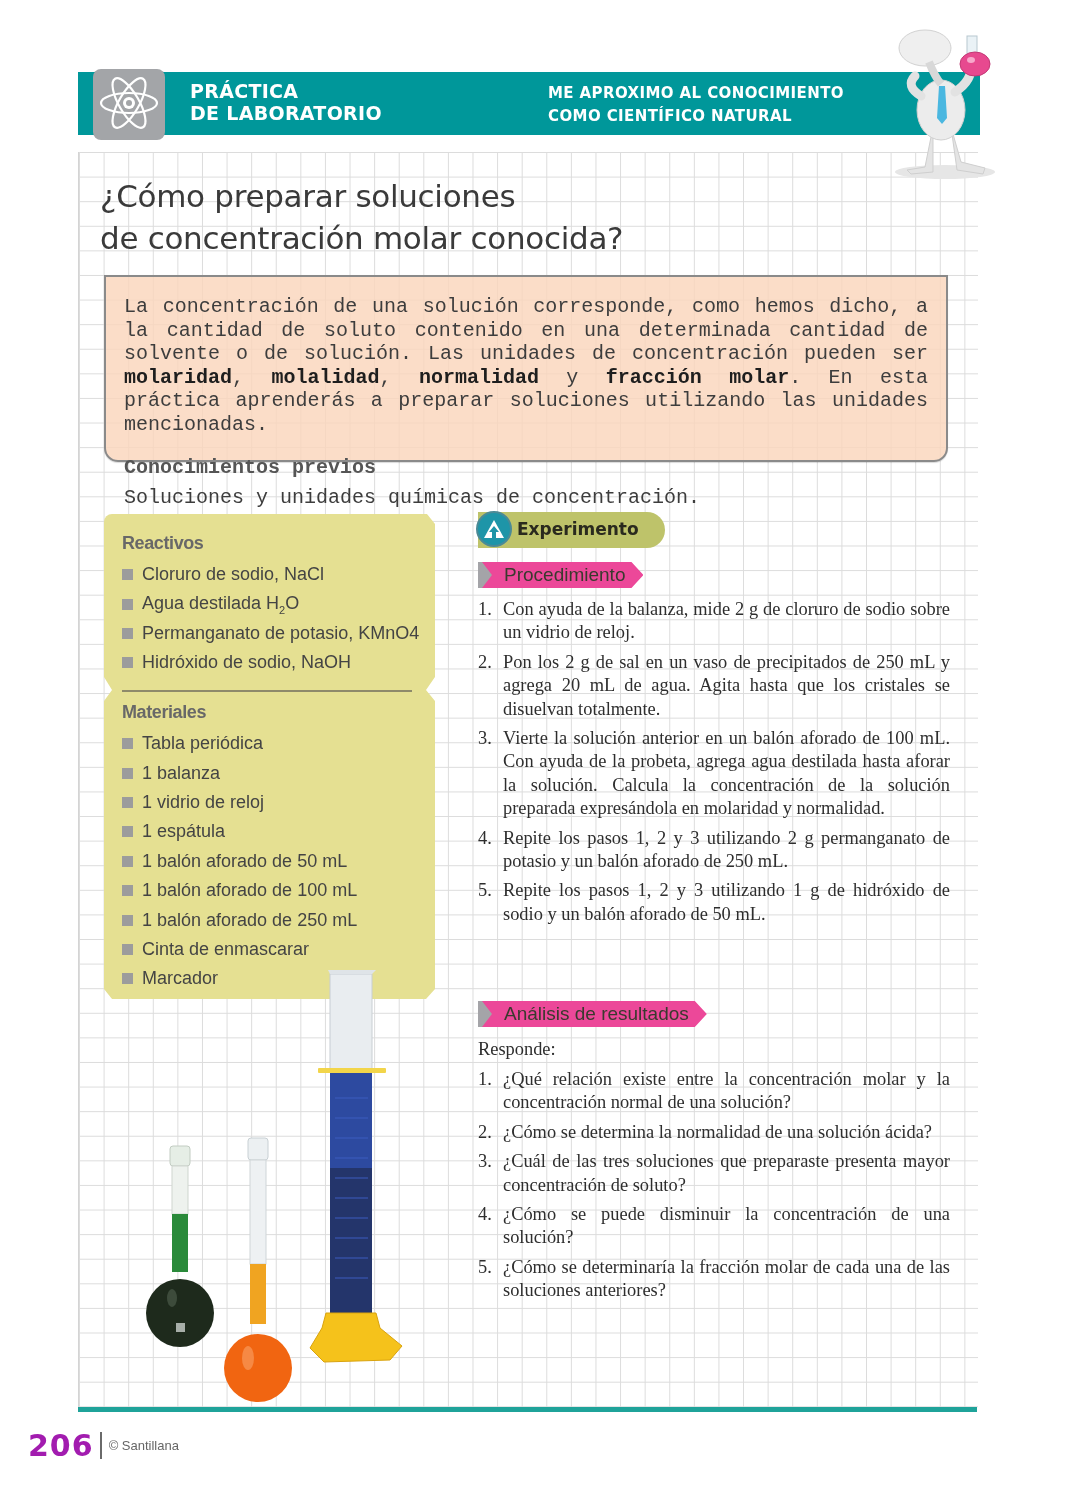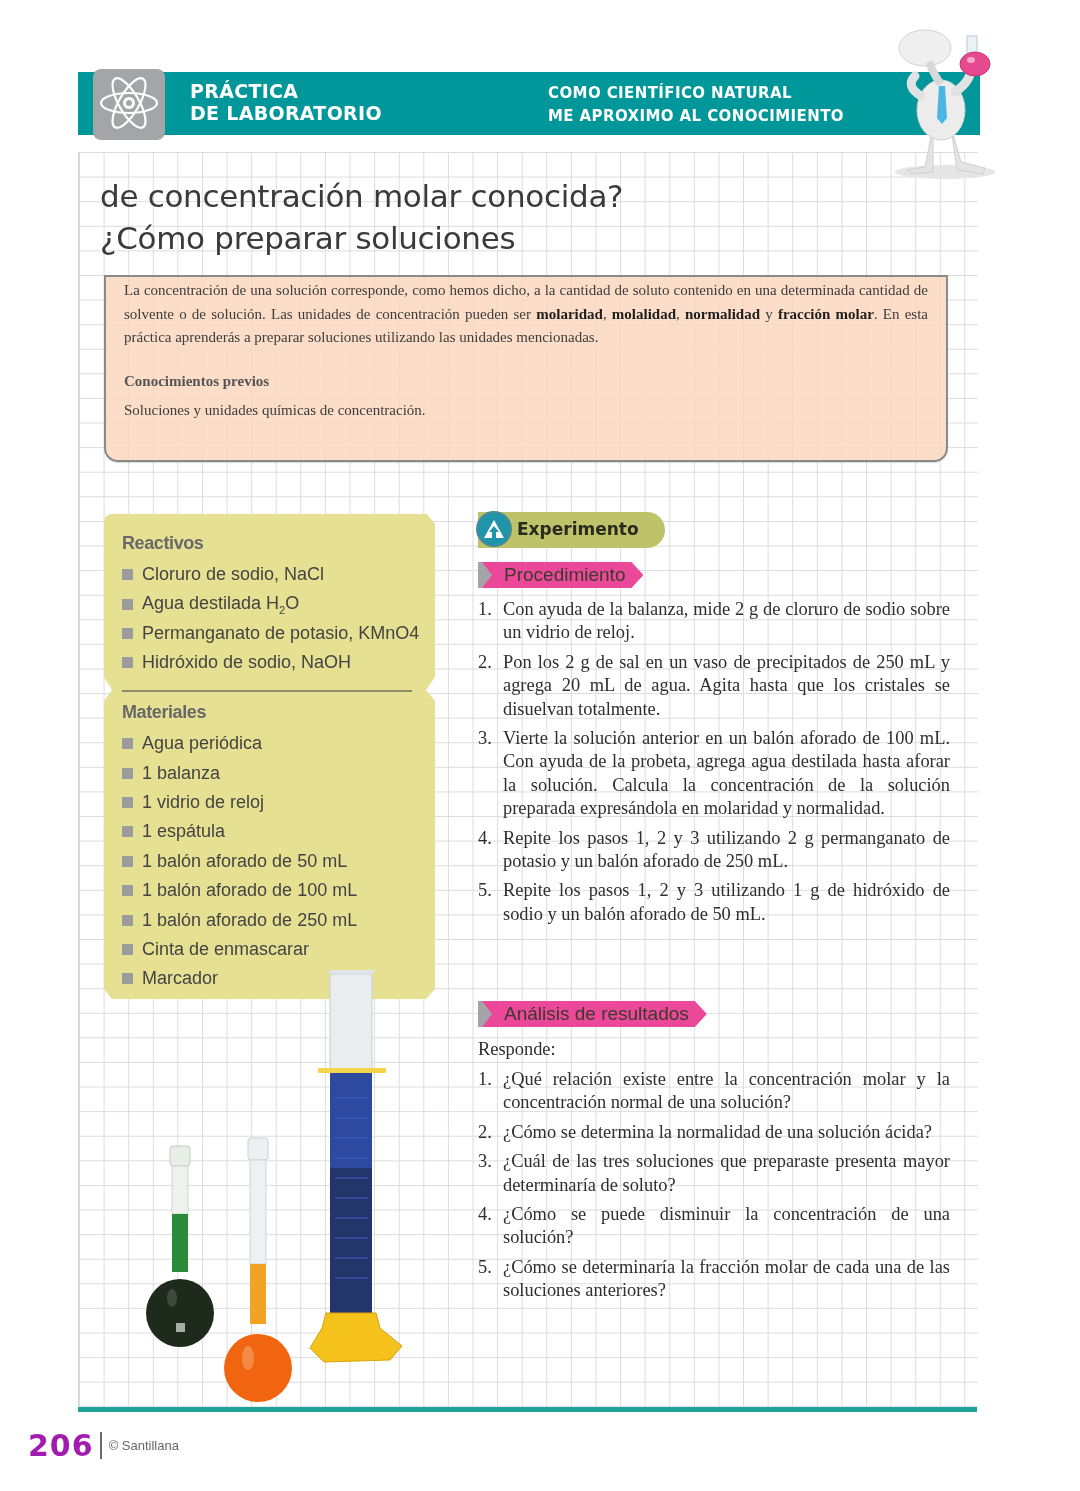--- a/index.html
+++ b/index.html
@@ -51,23 +51,23 @@
       font-size: 31px; line-height: 42px; color: #3a3a3a; letter-spacing: -0.3px;
     }
     .title-line { display: block; }
 
     .intro-box {
       position: absolute; left: 104px; top: 275px; width: 844px; height: 187px;
       background: rgba(250, 214, 188, 0.82);
       border: 2px solid #8a8a8a; border-top-width: 2px;
       border-radius: 0 0 14px 14px;
       box-sizing: border-box;
-      padding: 2px 18px 0 18px;
-      font-family: Liberation Serif, serif;
-      font-size: 15px; line-height: 23.5px; color: #3d3d3d;
+      padding: 18px 18px 0 18px;
+      font-family: Liberation Mono, monospace;
+      font-size: 20px; line-height: 23.5px; color: #3d3d3d;
       box-shadow: 0 1px 1px rgba(0,0,0,0.15);
     }
     .intro-box p { margin: 0; text-align: justify; }
     .intro-box b { color: #1e1e1e; }
     .prev-title { margin-top: 20px !important; font-weight: bold; color: #555; }
     .prev-text { margin-top: 6px !important; }
 
     .materials-box {
       position: absolute; left: 104px; top: 514px; width: 331px; height: 485px;
       background: #e5e092;
@@ -151,22 +151,22 @@
       <circle cx="32" cy="30" r="6" fill="#ffffff"></circle>
       <circle cx="32" cy="30" r="3" fill="#a3a5a8"></circle>
     </svg>
   </span>
 </div>
 <div class="header-left">
   <div>PRÁCTICA</div>
   <div>DE LABORATORIO</div>
 </div>
 <div class="header-right">
+  <div>ME APROXIMO AL CONOCIMIENTO</div>
   <div>COMO CIENTÍFICO NATURAL</div>
-  <div>ME APROXIMO AL CONOCIMIENTO</div>
 </div>
 <div class="mascot">
   <svg width="120" height="160" viewBox="0 0 120 160">
     <ellipse cx="60" cy="150" rx="50" ry="7" fill="#e6e6e6"></ellipse>
 
     <path d="M48 105 L40 145 L22 148 L26 152 L48 150 Z" fill="#e4e4e4" stroke="#cfcfcf"></path>
     <path d="M66 105 L76 140 L100 146 L98 152 L72 148 Z" fill="#e4e4e4" stroke="#cfcfcf"></path>
 
     <ellipse cx="56" cy="88" rx="24" ry="30" fill="#ececec" stroke="#d0d0d0"></ellipse>
 
@@ -179,22 +179,22 @@
 
     <path d="M70 70 Q88 58 86 42" stroke="#e2e2e2" stroke-width="9" fill="none" stroke-linecap="round"></path>
 
     <rect x="82" y="14" width="10" height="18" fill="#eaf2f6" stroke="#b8c8d0"></rect>
     <ellipse cx="90" cy="42" rx="15" ry="12" fill="#e7498f" stroke="#c23875"></ellipse>
     <ellipse cx="86" cy="38" rx="4" ry="3" fill="#f7a8cb"></ellipse>
   </svg>
 </div>
 
 <h1 class="page-title">
+  <span class="title-line">¿Cómo preparar soluciones</span>
   <span class="title-line">de concentración molar conocida?</span>
-  <span class="title-line">¿Cómo preparar soluciones</span>
 </h1>
 
 <div class="intro-box">
   <p><span>La concentración de una solución corresponde, como hemos dicho, a la cantidad de soluto contenido en una determinada cantidad de solvente o de solución. Las unidades de concentración pueden ser </span><b>molaridad</b><span>, </span><b>molalidad</b><span>, </span><b>normalidad</b><span> y </span><b>fracción molar</b><span>. En esta práctica aprenderás a preparar soluciones utilizando las unidades mencionadas.</span></p>
   <p class="prev-title">Conocimientos previos</p>
   <p class="prev-text">Soluciones y unidades químicas de concentración.</p>
 </div>
 
 <div class="materials-box"></div>
 <div class="mat-heading" style="top:533px;">Reactivos</div>
@@ -214,21 +214,21 @@
   <li>
       <span class="bullet"></span>
       <span>Hidróxido de sodio, NaOH</span>
     </li>
 </ul>
 <div class="mat-divider"></div>
 <div class="mat-heading" style="top:702px;">Materiales</div>
 <ul class="mat-list" style="top:729px;">
   <li>
       <span class="bullet"></span>
-      <span>Agua periódica</span>
+      <span>Tabla periódica</span>
     </li>
   <li>
       <span class="bullet"></span>
       <span>1 balanza</span>
     </li>
   <li>
       <span class="bullet"></span>
       <span>1 vidrio de reloj</span>
     </li>
   <li>
@@ -341,21 +341,21 @@
   <li>
       <span class="num">1.</span>
       <span class="txt">¿Qué relación existe entre la concentración molar y la concentración normal de una solución?</span>
     </li>
   <li>
       <span class="num">2.</span>
       <span class="txt">¿Cómo se determina la normalidad de una solución ácida?</span>
     </li>
   <li>
       <span class="num">3.</span>
-      <span class="txt">¿Cuál de las tres soluciones que preparaste presenta mayor determinaría de soluto?</span>
+      <span class="txt">¿Cuál de las tres soluciones que preparaste presenta mayor concentración de soluto?</span>
     </li>
   <li>
       <span class="num">4.</span>
       <span class="txt">¿Cómo se puede disminuir la concentración de una solución?</span>
     </li>
   <li>
       <span class="num">5.</span>
       <span class="txt">¿Cómo se determinaría la fracción molar de cada una de las soluciones anteriores?</span>
     </li>
 </ol>

